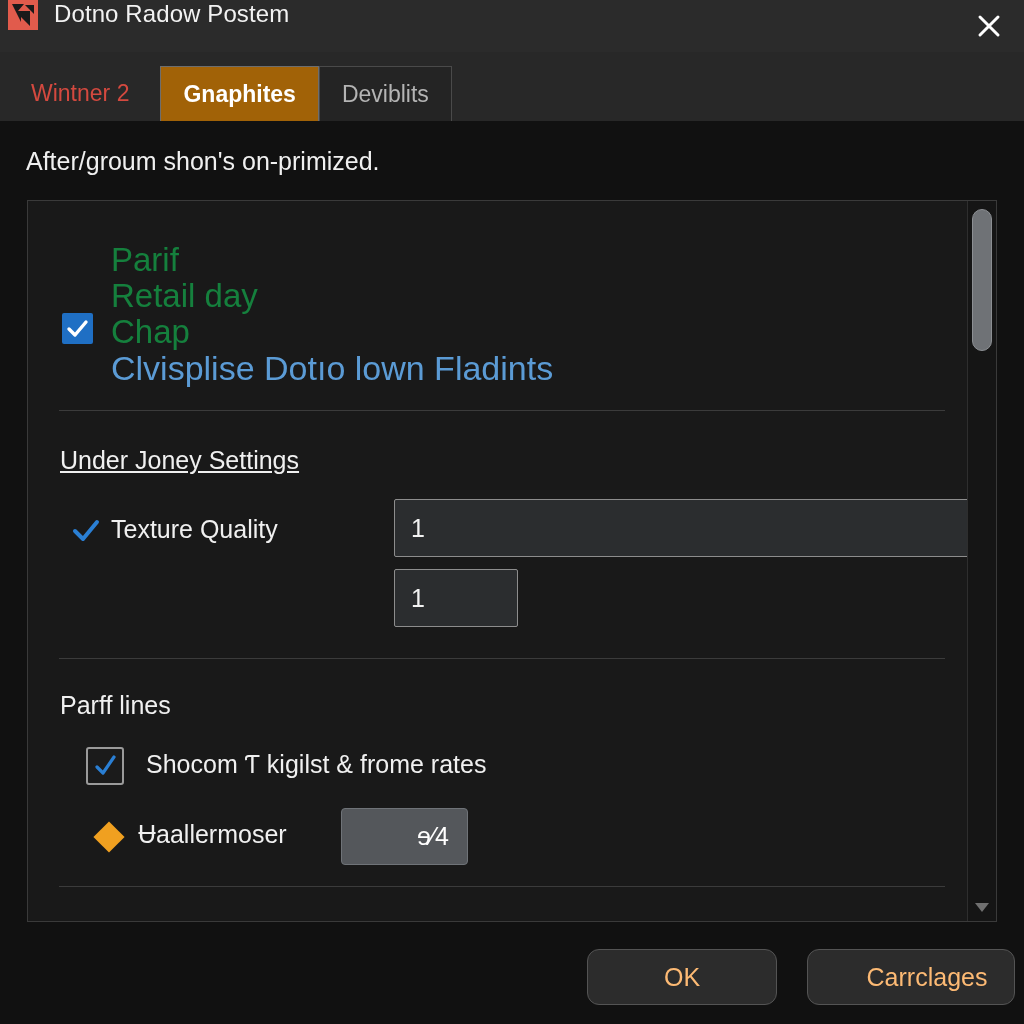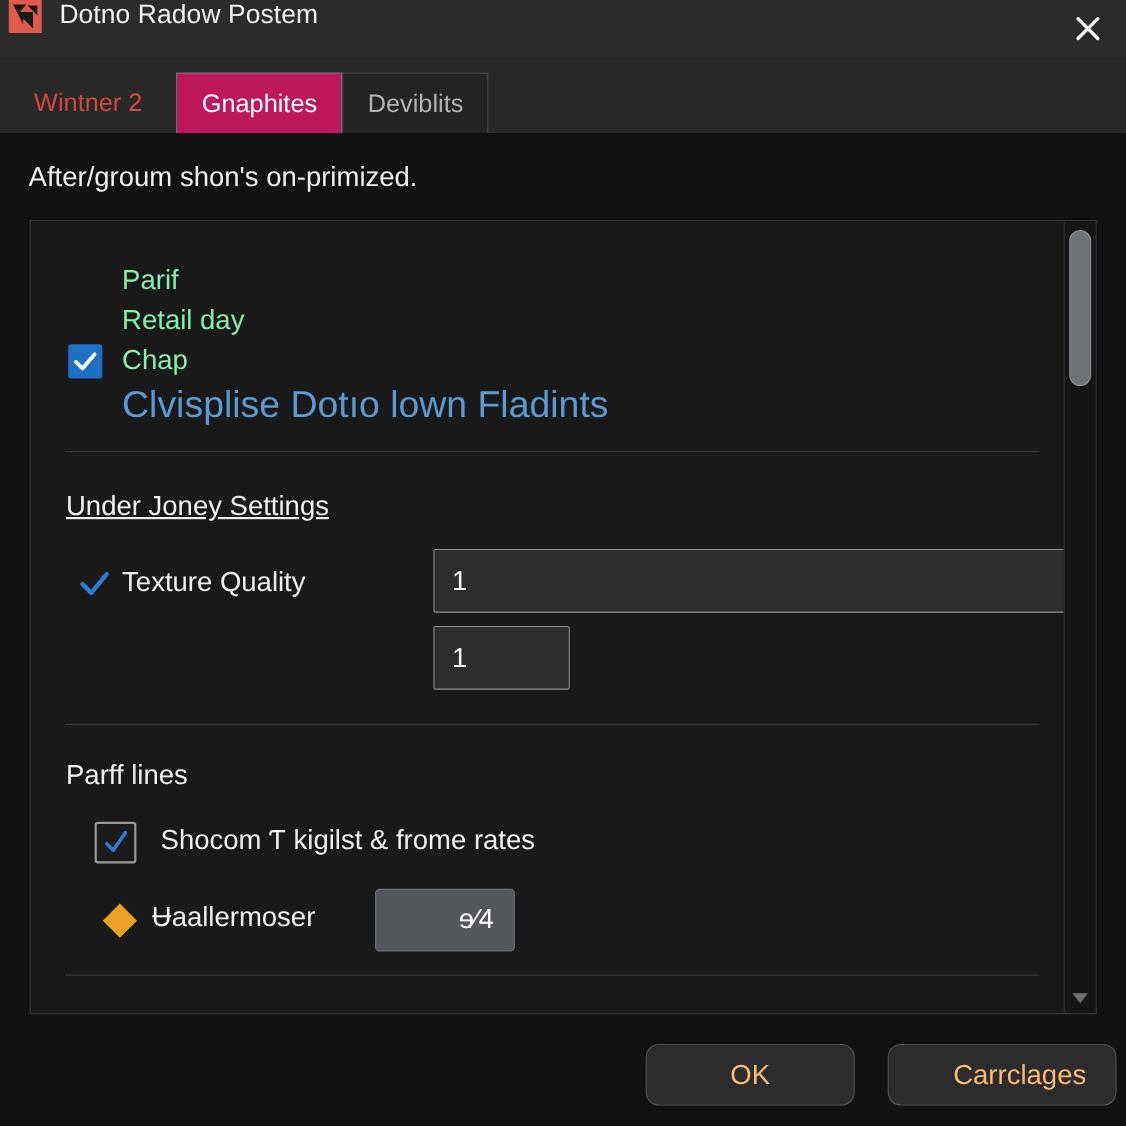--- a/index.html
+++ b/index.html
@@ -73,25 +73,25 @@
     box-sizing: border-box;
     white-space: nowrap;
   }
   .tab.plain {
     color: #d4493f;
     padding: 0 31px;
     background: transparent;
   }
   .tab.active {
     color: #ffffff;
-    background: #be185d;
+    background: #a16207;
     border: 1px solid #6e6e6e;
     border-bottom: none;
     padding: 0 22px;
-    font-weight: normal;
+    font-weight: bold;
   }
   .tab.inactive {
     color: #b4b4b4;
     background: #242424;
     border: 1px solid #4a4a4a;
     border-bottom: none;
     padding: 0 22px;
   }
 
   
@@ -130,22 +130,22 @@
     left: 31px;
     width: 886px;
     height: 1px;
     background: #3b3b3b;
   }
 
   
   .plain-row {
     position: absolute;
     left: 83px;
-    font-size: 25px;
-    color: #86efac;
+    font-size: 33px;
+    color: #15803d;
     white-space: nowrap;
   }
   .link-row {
     position: absolute;
     left: 83px;
     font-size: 34px;
     color: #5b9bd5;
     white-space: nowrap;
   }
   .blue-box-check {

